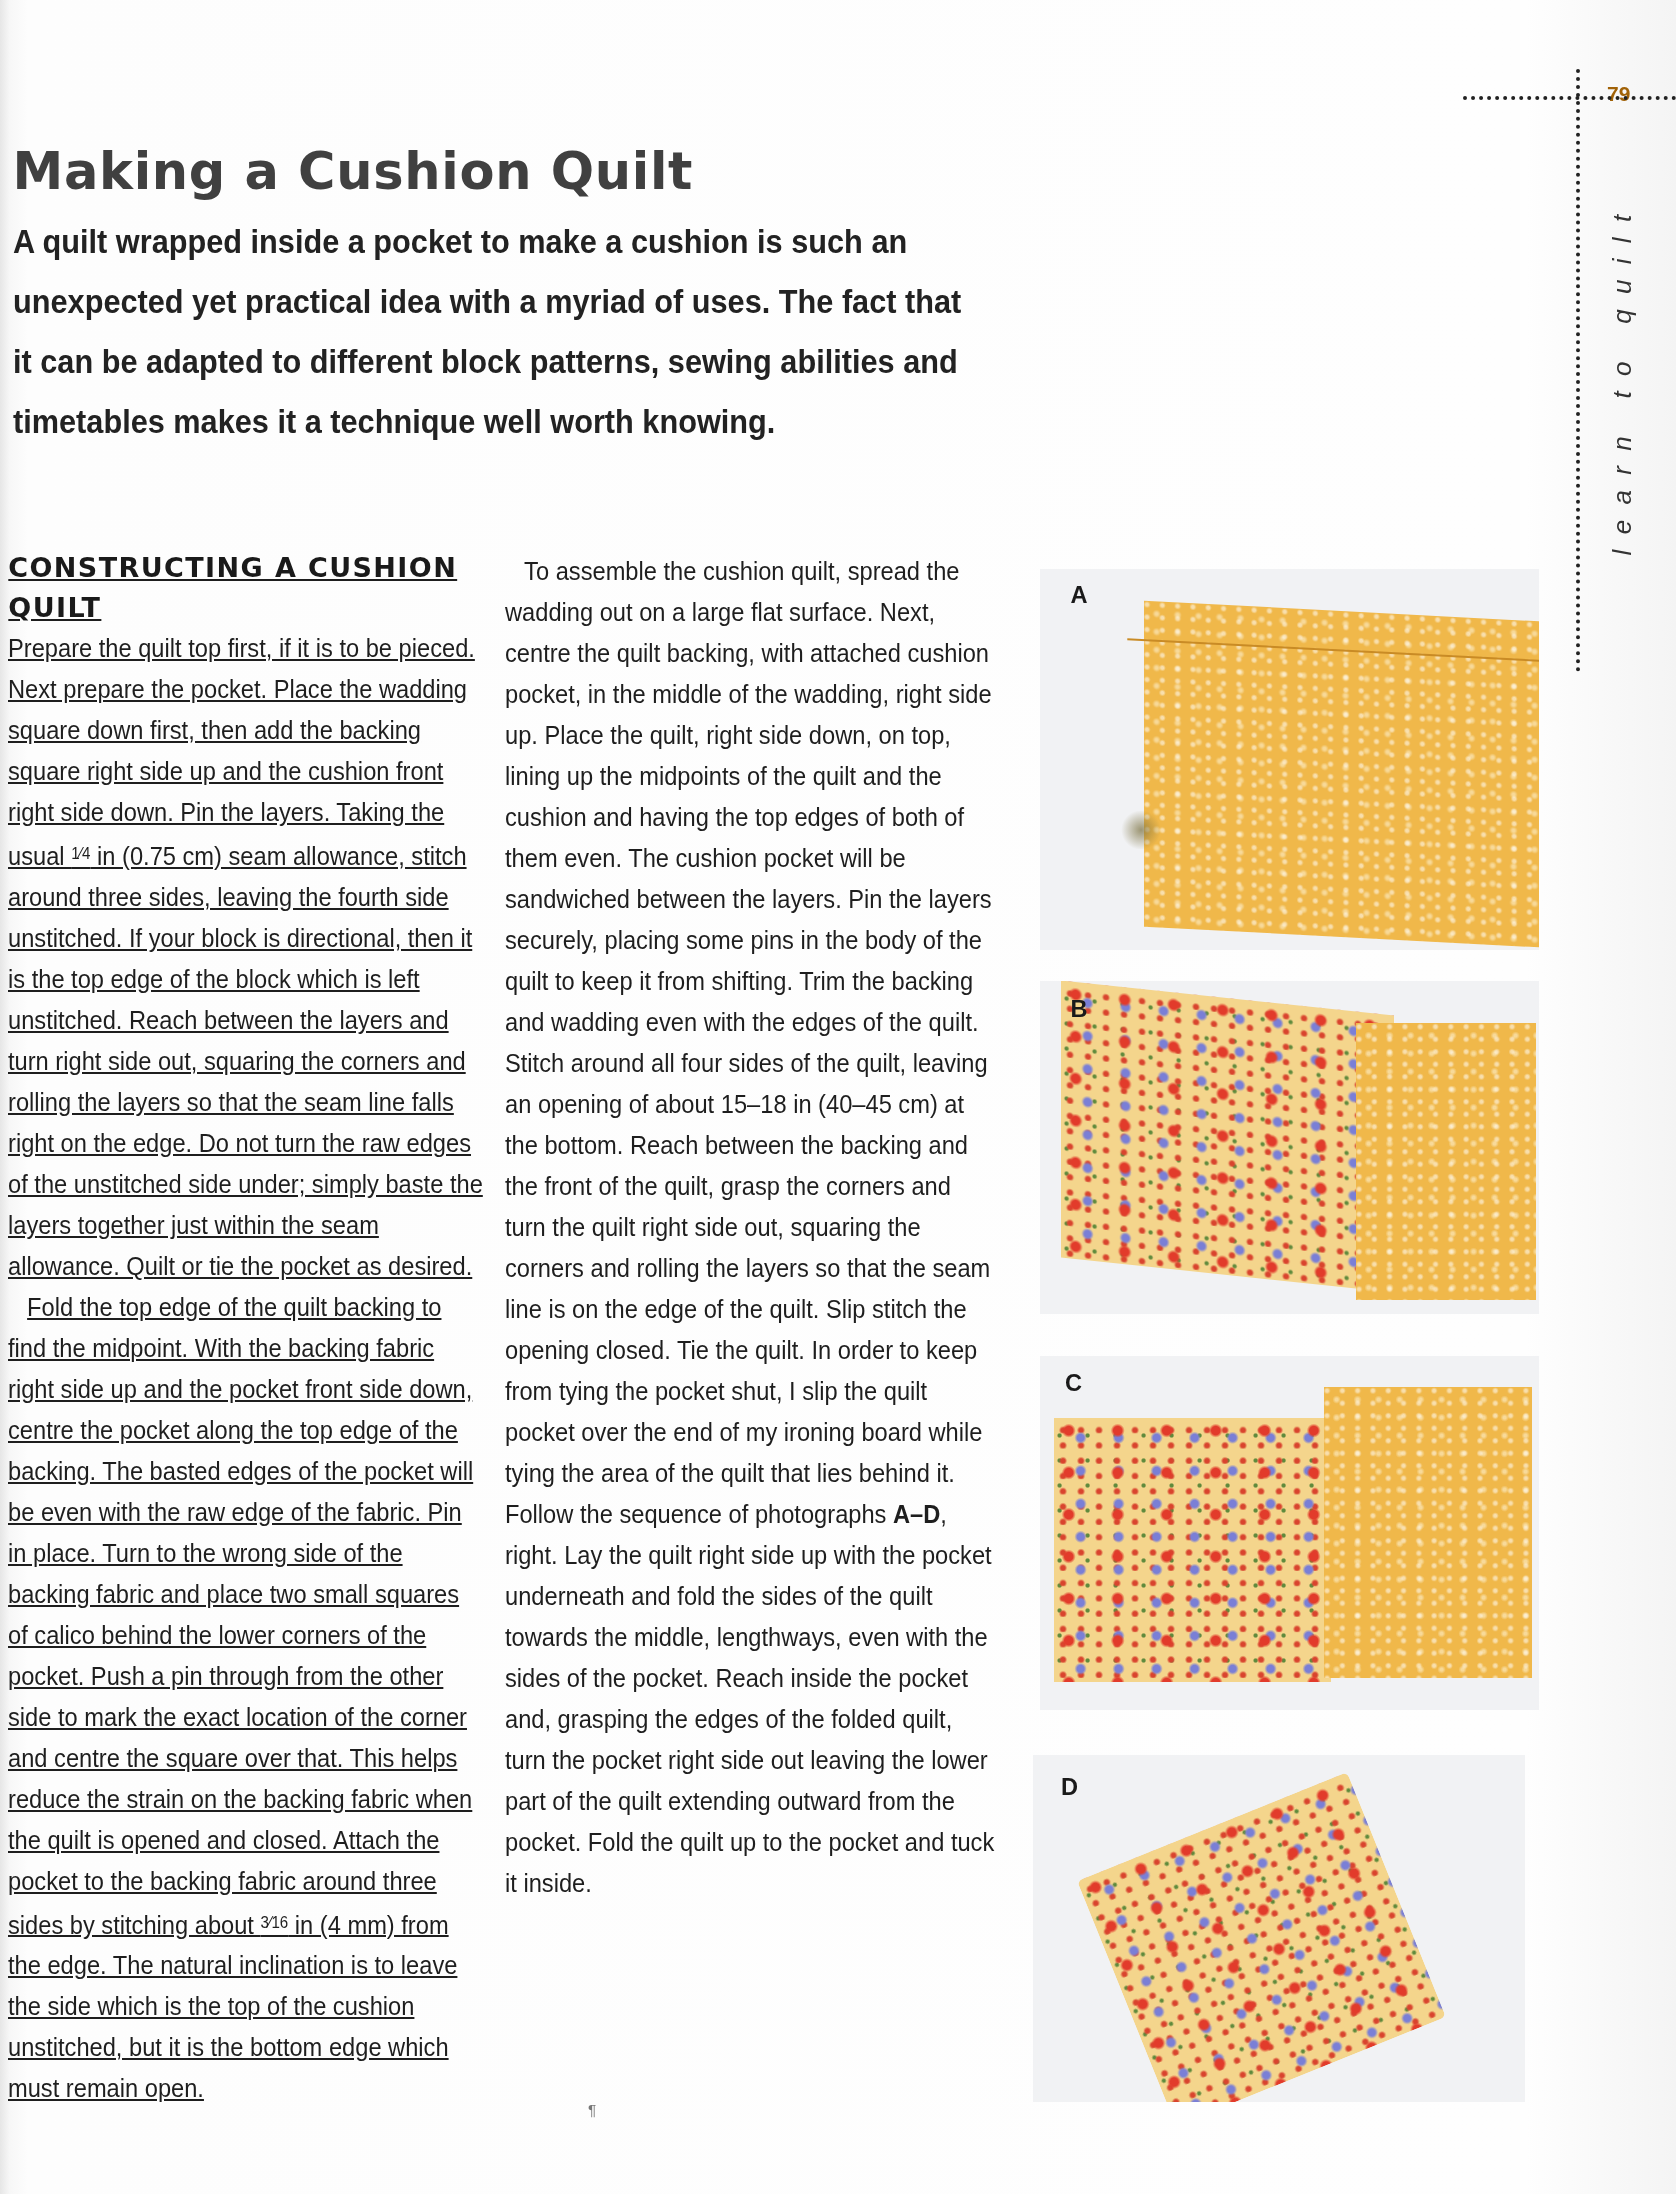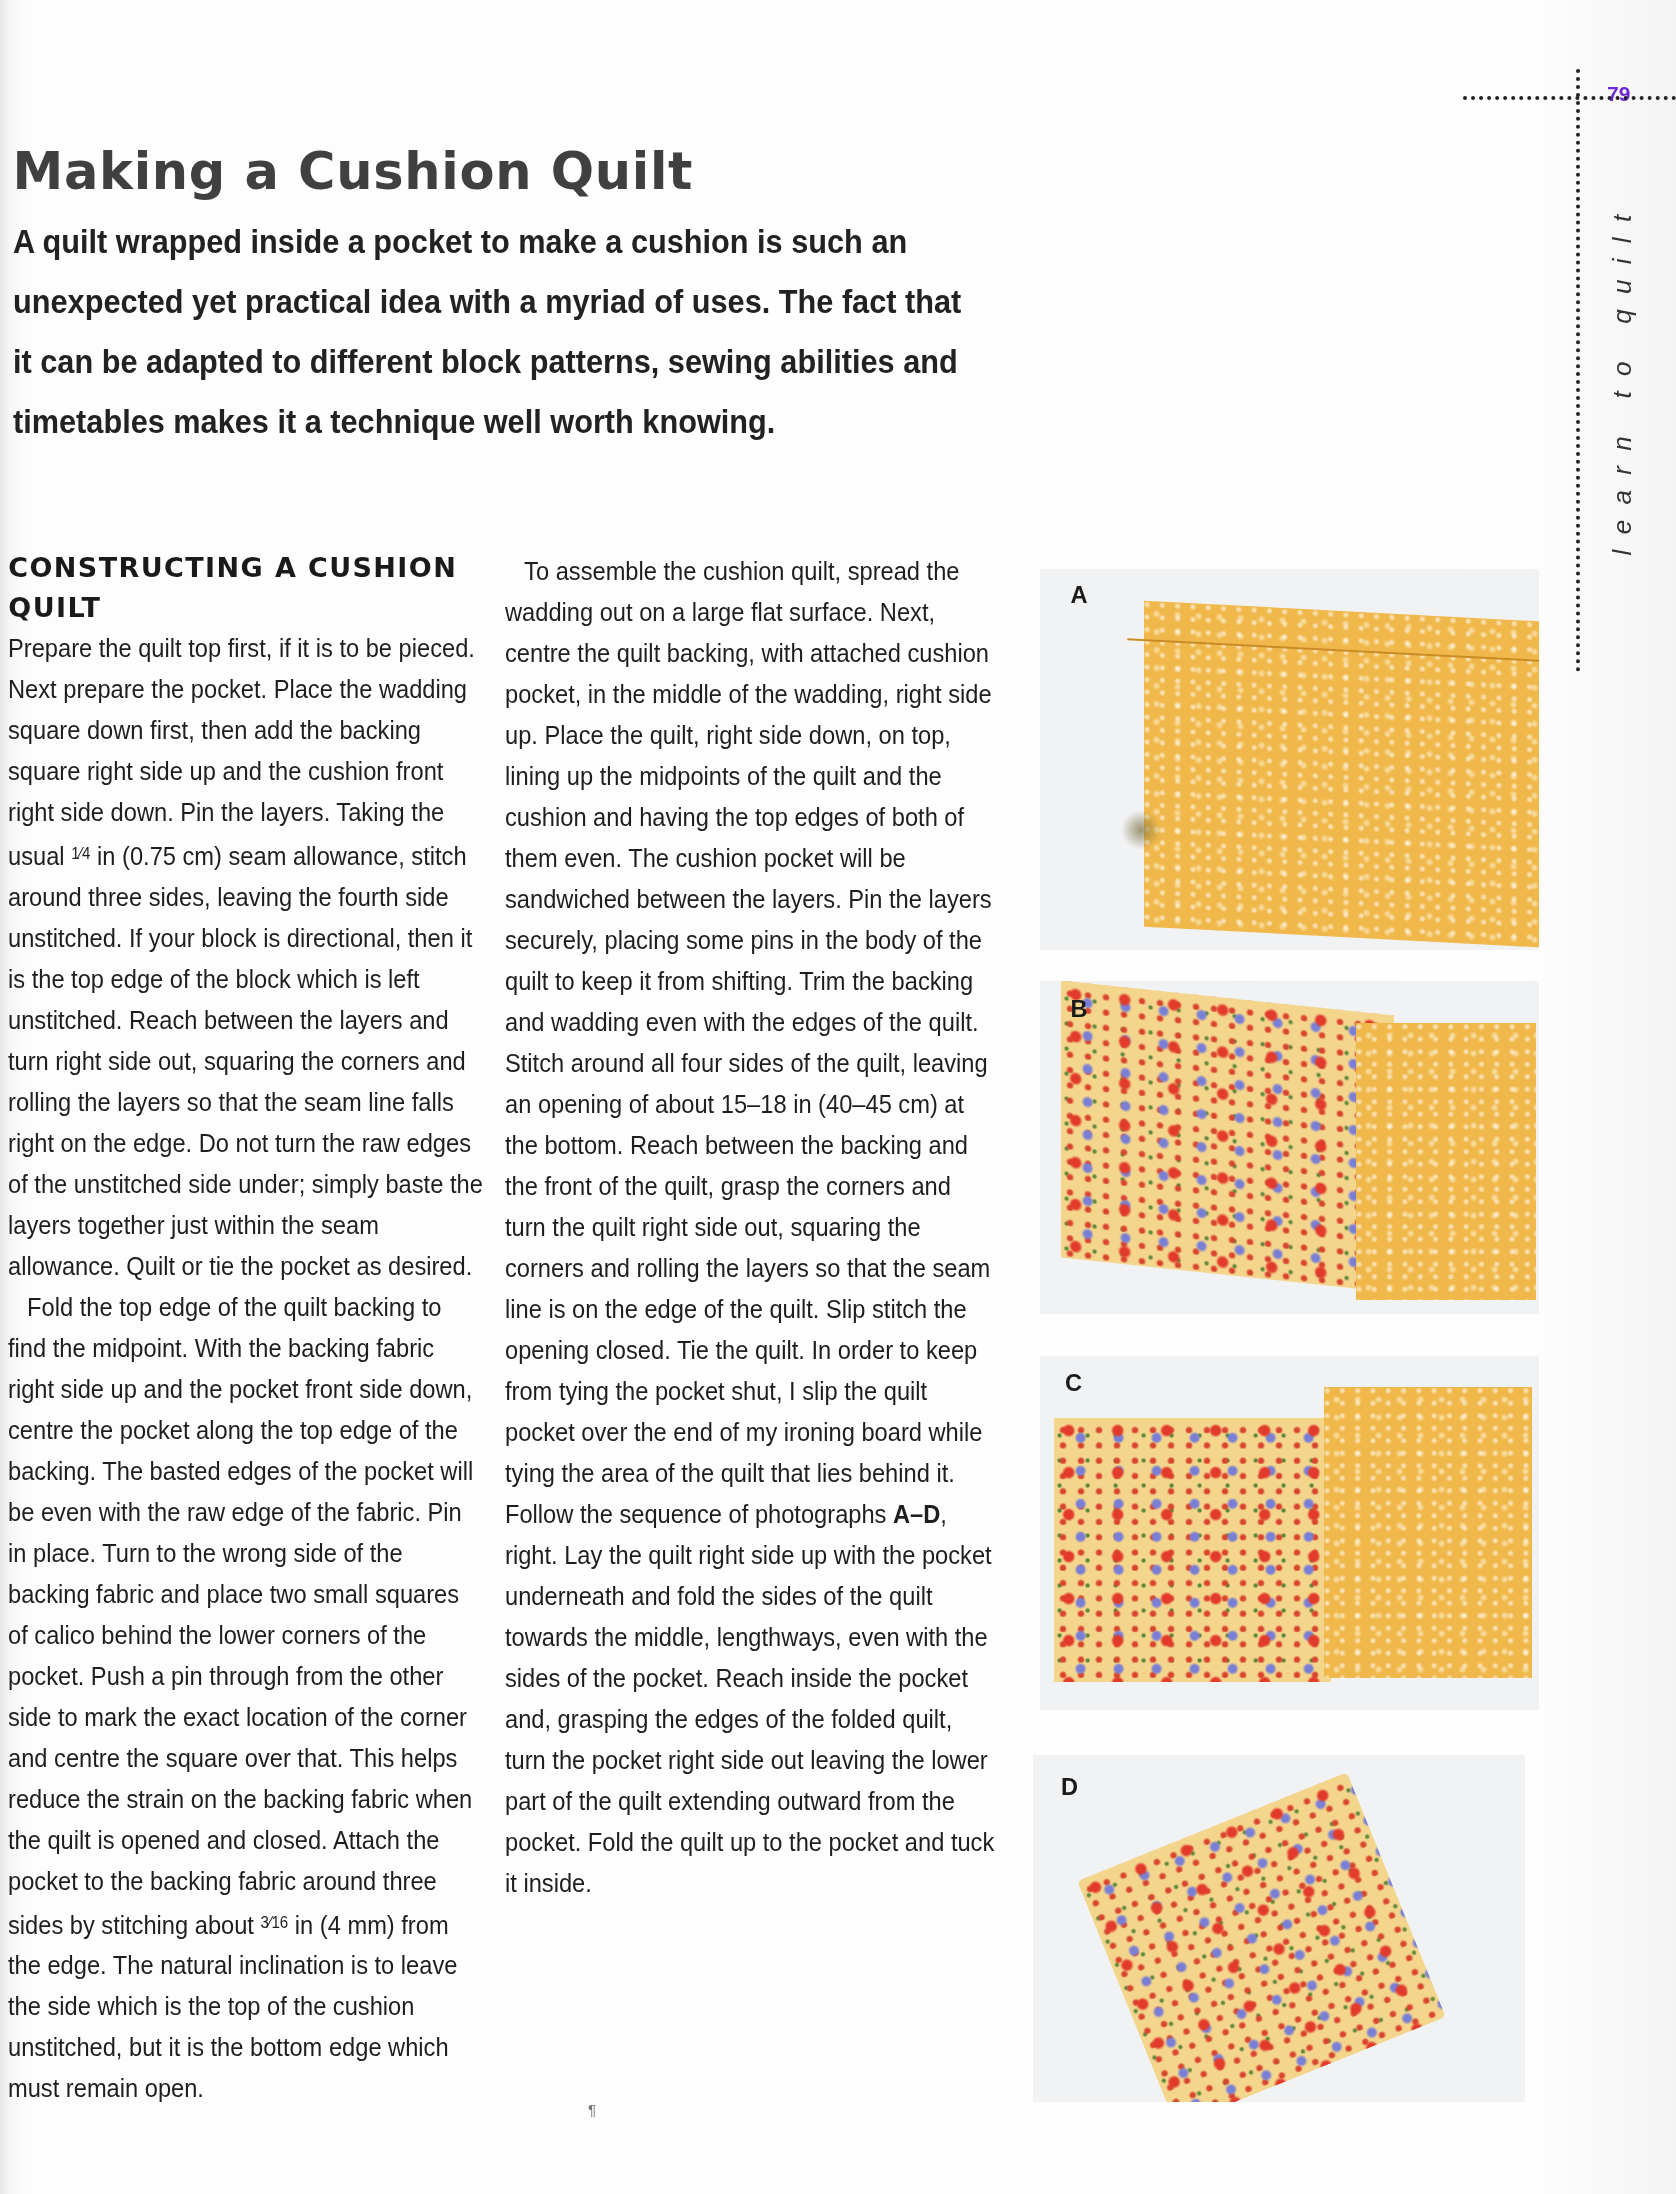--- a/index.html
+++ b/index.html
@@ -2,21 +2,21 @@
 <html style="font-size:11px"><head>
   <meta charset="utf-8">
   <style>
     html, body { margin: 0; padding: 0; }
     body {
       width: 1676px; height: 2194px; position: relative; overflow: hidden;
       background: linear-gradient(90deg, #e6e6e6 0px, #f7f7f7 9.7px, #fdfdfd 28px, #fefefe 1526px, #f4f4f4 1676px);
       font-family: "Liberation Sans", sans-serif; color: #1c1c1c;
     }
     .page-number {
-      position: absolute; left: 1607px; top: 82px; font-size: 21px; font-weight: bold; color: #6d28d9;
+      position: absolute; left: 1607px; top: 82px; font-size: 21px; font-weight: bold; color: #a16207;
     }
     .dot-h {
       position: absolute; left: 1463px; top: 96px; width: 213px; height: 0;
       border-top: 4.2px dotted #222;
     }
     .dot-v {
       position: absolute; left: 1576px; top: 69px; width: 0; height: 603px;
       border-left: 4.2px dotted #222;
     }
     .section-tab {
@@ -39,21 +39,21 @@
     }
     .col {
       position: absolute; font-size: 26px; line-height: 41px; color: #1e1e1e;
     }
     .col p { margin: 0; transform: scaleX(0.91); transform-origin: left top; width: 109%; }
     .col .indent { text-indent: 21px; }
     .col h2 {
       margin: 0 0 0 0; font-family: "DejaVu Sans", sans-serif; font-weight: bold; font-size: 27px;
       line-height: 40px; letter-spacing: 1.4px; color: #1a1a1a; text-transform: uppercase;
     }
-    .col-left { left: 8.3px; top: 548px; width: 479px; }
+    .col-left { left: 8.3px; top: 548px; width: 479px; text-decoration: underline; }
     .col-mid { left: 505px; top: 551px; width: 497px; }
     .col-mid .h2-wrap { margin-top: 85px; }
     .frac { font-size: 16.6px; vertical-align: 5.5px; }
     .photo {
       position: absolute; background: #f1f2f4; overflow: hidden;
     }
     .photo .label {
       position: absolute; font-size: 23.6px; font-weight: bold; color: #1a1a1a;
     }
     .fabric-plain {

